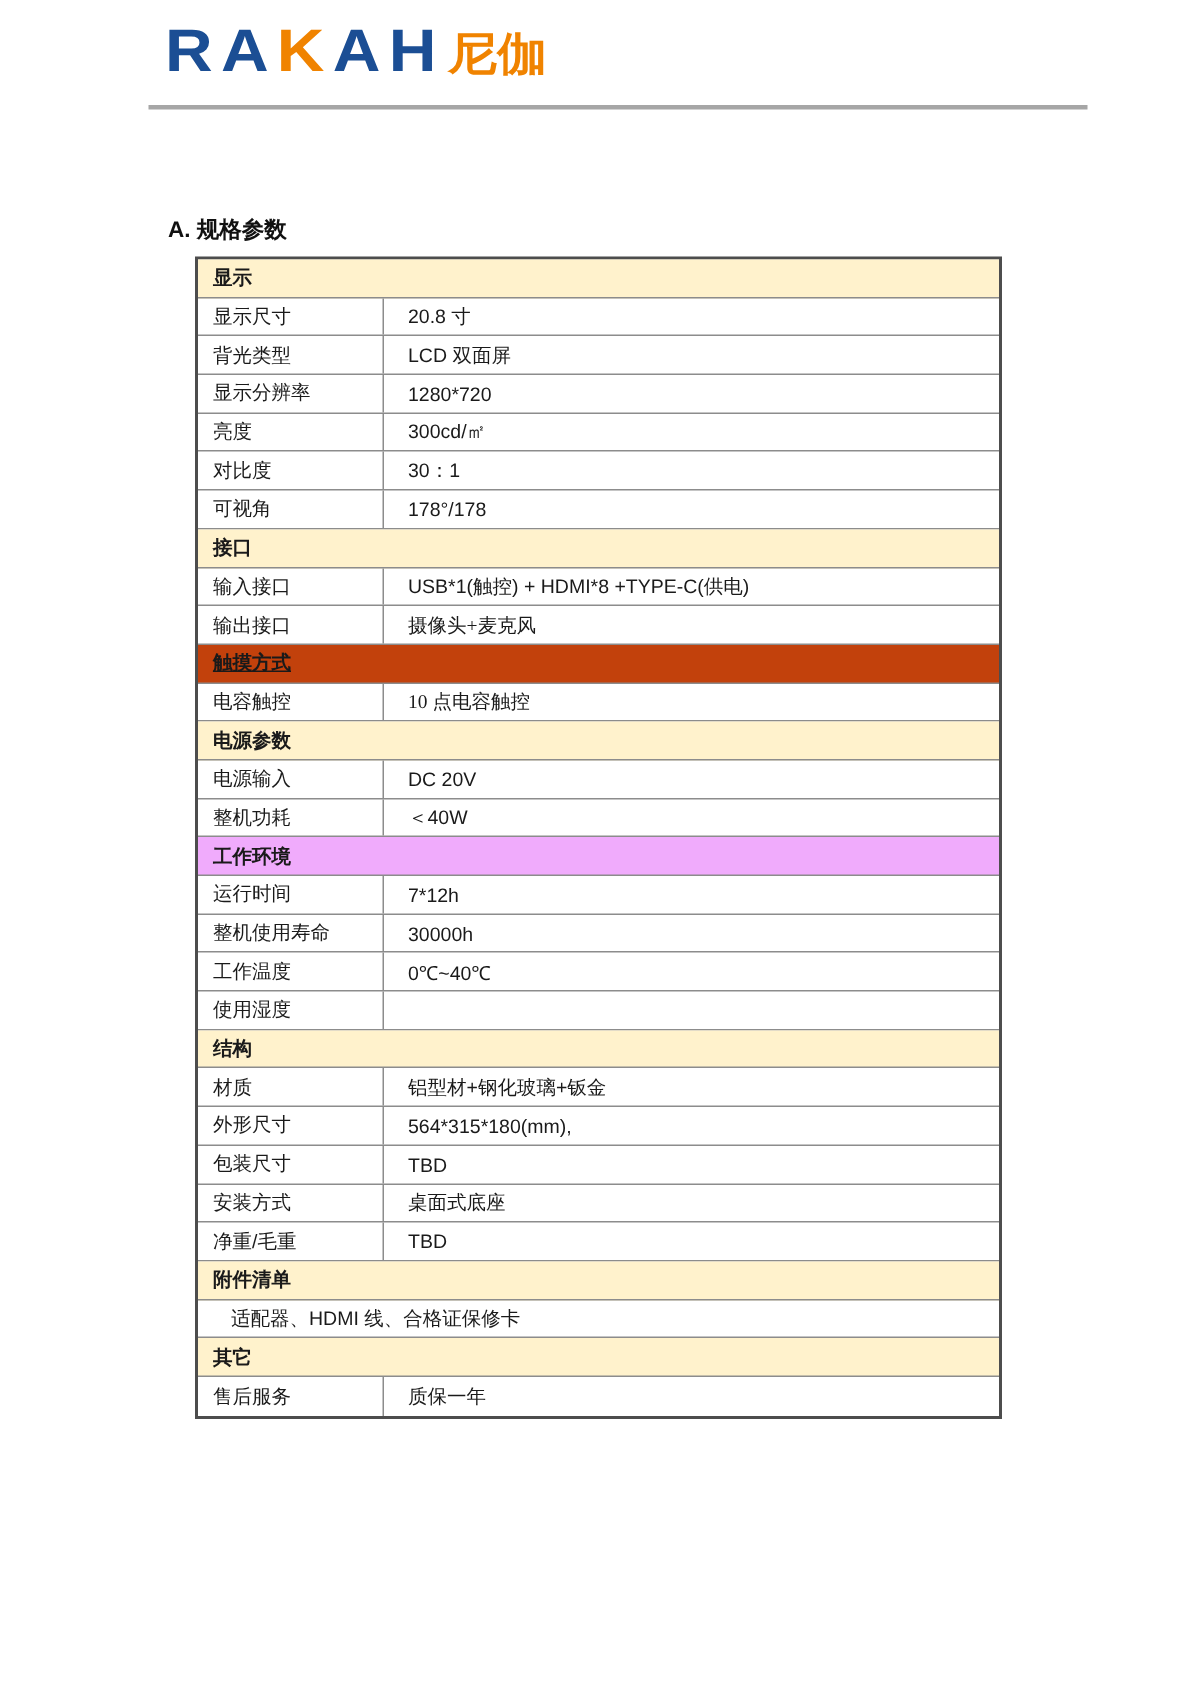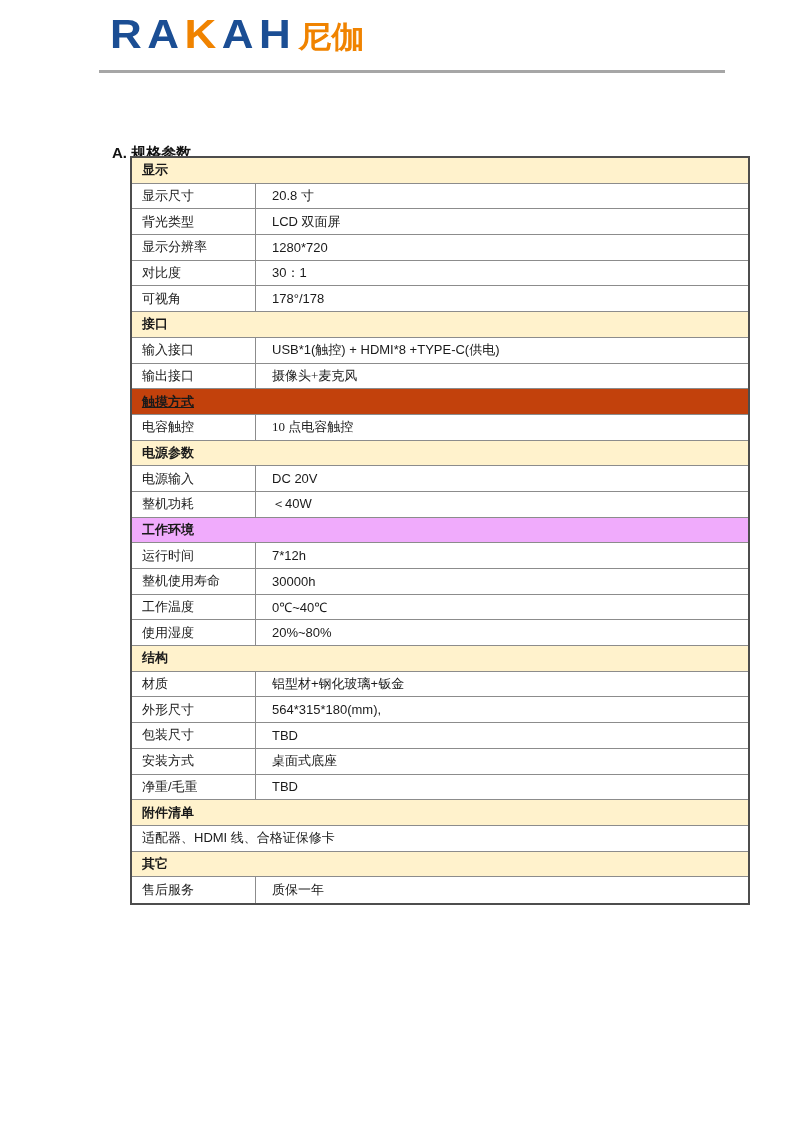--- a/index.html
+++ b/index.html
@@ -56,22 +56,22 @@
     top: 144px;
     font-size: 15px;
     font-weight: bold;
     color: #111111;
   }
 
   
   .spec-table {
     position: absolute;
     left: 130px;
-    top: 156px;
-    width: 620px;
+    top: 171px;
+    width: 538px;
     border: 2px solid #4d4d4d;
     background: #ffffff;
   }
   .t-row {
     display: flex;
     height: 25.7px;
     border-bottom: 1px solid #8c8c8c;
     align-items: stretch;
     font-size: 13px;
   }
@@ -93,21 +93,21 @@
     width: 124px;
     padding-left: 10px;
     border-right: 1px solid #8c8c8c;
   }
   .cell-value {
     flex: 1;
     padding-left: 16px;
   }
   .cell-full {
     flex: 1;
-    padding-left: 10px;
+    padding-left: 22px;
   }
   .serif { font-family: "Liberation Serif", serif; }
 </style>
 </head>
 <body>
 
 <div class="logo">
   <span class="latin" style="color: rgb(27, 78, 148);">RA</span>
     <span class="latin" style="color: rgb(240, 131, 0);">K</span>
     <span class="latin" style="color: rgb(27, 78, 148);">AH</span>
@@ -128,20 +128,24 @@
     </div>
     <div class="t-row">
       <div class="t-cell cell-label">背光类型</div>
       <div class="t-cell cell-value">LCD 双面屏</div>
     </div>
     <div class="t-row">
       <div class="t-cell cell-label">显示分辨率</div>
       <div class="t-cell cell-value">1280*720</div>
     </div>
     <div class="t-row">
+      <div class="t-cell cell-label">亮度</div>
+      <div class="t-cell cell-value">300cd/㎡</div>
+    </div>
+    <div class="t-row">
       <div class="t-cell cell-label">对比度</div>
       <div class="t-cell cell-value">30：1</div>
     </div>
     <div class="t-row">
       <div class="t-cell cell-label">可视角</div>
       <div class="t-cell cell-value">178°/178</div>
     </div>
     <div class="t-row header" style="background: rgb(255, 242, 204); justify-content: center;">
       <div class="t-cell cell-title">接口</div>
     </div>
@@ -181,21 +185,20 @@
     <div class="t-row">
       <div class="t-cell cell-label">整机使用寿命</div>
       <div class="t-cell cell-value">30000h</div>
     </div>
     <div class="t-row">
       <div class="t-cell cell-label">工作温度</div>
       <div class="t-cell cell-value">0℃~40℃</div>
     </div>
     <div class="t-row">
       <div class="t-cell cell-label">使用湿度</div>
-      <div class="t-cell cell-value">20%~80%</div>
     </div>
     <div class="t-row header" style="background: rgb(255, 242, 204);">
       <div class="t-cell cell-title">结构</div>
     </div>
     <div class="t-row">
       <div class="t-cell cell-label">材质</div>
       <div class="t-cell cell-value">铝型材+钢化玻璃+钣金</div>
     </div>
     <div class="t-row">
       <div class="t-cell cell-label">外形尺寸</div>

